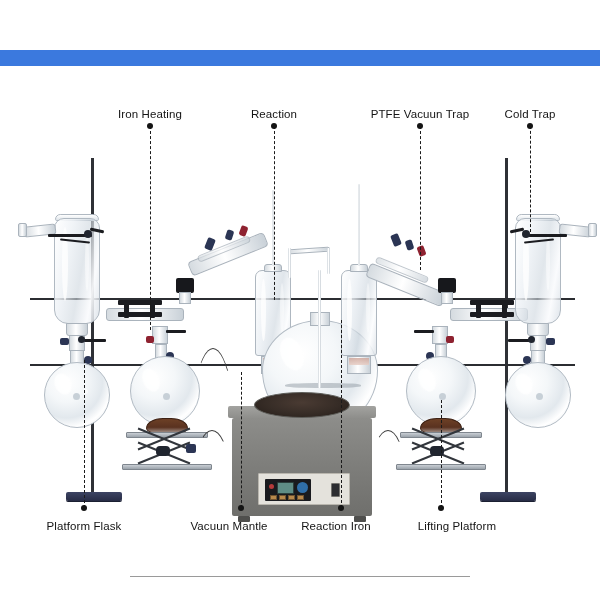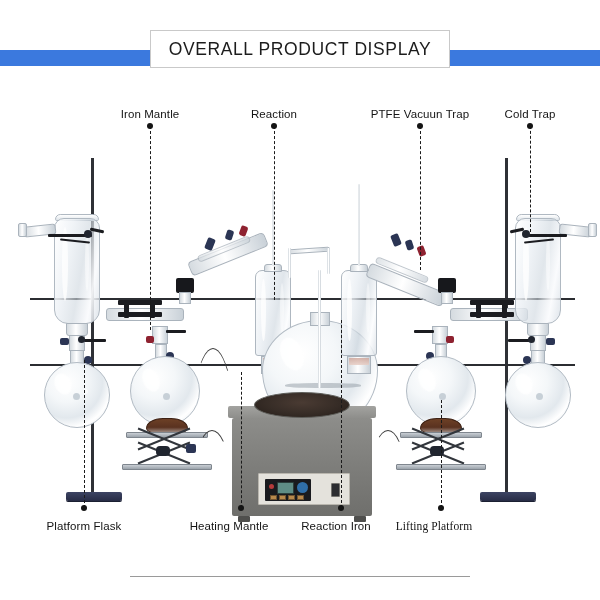--- a/index.html
+++ b/index.html
@@ -158,23 +158,20 @@
   .divider{
     position:absolute;left:130px;top:576px;width:340px;height:1px;background:#9a9a9a;
   }
 </style>
 </head>
 <body>
 
 <div id="page">
 
   <div class="band" id="band" style="background: rgb(59, 121, 222);"></div>
-  <div class="title-box" style="background: rgb(255, 255, 255); border-color: rgb(201, 201, 201);">
-    <span class="title-text">OVERALL PRODUCT DISPLAY</span>
-  </div>
 
   <div id="scene">
 
     <div class="rod rod-v" style="left:91px;top:28px;width:3px;height:340px;"></div>
     <div class="base" style="left:66px;top:362px;width:56px;"></div>
 
     <div class="rod rod-v" style="left:505px;top:28px;width:3px;height:340px;"></div>
     <div class="base" style="left:480px;top:362px;width:56px;"></div>
 
     <div class="rod rod-h" style="left:30px;top:168px;width:545px;"></div>
@@ -348,39 +345,39 @@
     <div class="flask" style="left:505px;top:232px;width:66px;height:66px;">
       <div class="gloss" style="left:10px;top:10px;width:16px;height:22px;opacity:.95;transform:rotate(-25deg);"></div>
       <div class="gloss" style="left:30px;top:30px;width:7px;height:7px;opacity:.9;background:#c3ccd4;"></div>
     </div>
 
   </div>
 
   <div id="callouts">
       <div class="leader" style="left: 150px; top: 126px; height: 204px;"></div>
       <div class="leader-dot" style="left: 150px; top: 123px;"></div>
-      <div class="lbl" style="left: 150px; top: 108px;">Iron Mantle</div>
+      <div class="lbl" style="left: 150px; top: 108px;">Iron Heating</div>
       <div class="leader" style="left: 274px; top: 126px; height: 174px;"></div>
       <div class="leader-dot" style="left: 274px; top: 123px;"></div>
       <div class="lbl" style="left: 274px; top: 108px;">Reaction</div>
       <div class="leader" style="left: 420px; top: 126px; height: 144px;"></div>
       <div class="leader-dot" style="left: 420px; top: 123px;"></div>
       <div class="lbl" style="left: 420px; top: 108px;">PTFE Vacuun Trap</div>
       <div class="leader" style="left: 530px; top: 126px; height: 106px;"></div>
       <div class="leader-dot" style="left: 530px; top: 123px;"></div>
       <div class="lbl" style="left: 530px; top: 108px;">Cold Trap</div>
       <div class="leader" style="left: 84px; top: 360px; height: 148px;"></div>
       <div class="leader-dot" style="left: 84px; top: 505px;"></div>
       <div class="lbl" style="left: 84px; top: 520px;">Platform Flask</div>
       <div class="leader" style="left: 241px; top: 372px; height: 136px;"></div>
       <div class="leader-dot" style="left: 241px; top: 505px;"></div>
-      <div class="lbl" style="left: 229px; top: 520px;">Heating Mantle</div>
+      <div class="lbl" style="left: 229px; top: 520px;">Vacuun Mantle</div>
       <div class="leader" style="left: 341px; top: 320px; height: 188px;"></div>
       <div class="leader-dot" style="left: 341px; top: 505px;"></div>
       <div class="lbl" style="left: 336px; top: 520px;">Reaction Iron</div>
       <div class="leader" style="left: 441px; top: 400px; height: 108px;"></div>
       <div class="leader-dot" style="left: 441px; top: 505px;"></div>
-      <div class="lbl" style="left: 434px; top: 520px; font-family: Liberation Serif, serif;">Lifting Platform</div>
+      <div class="lbl" style="left: 457px; top: 520px;">Lifting Platform</div>
     </div>
 
   <div class="divider" id="divider" style="background: rgb(154, 154, 154);"></div>
 
 </div>
 
 </body></html>

